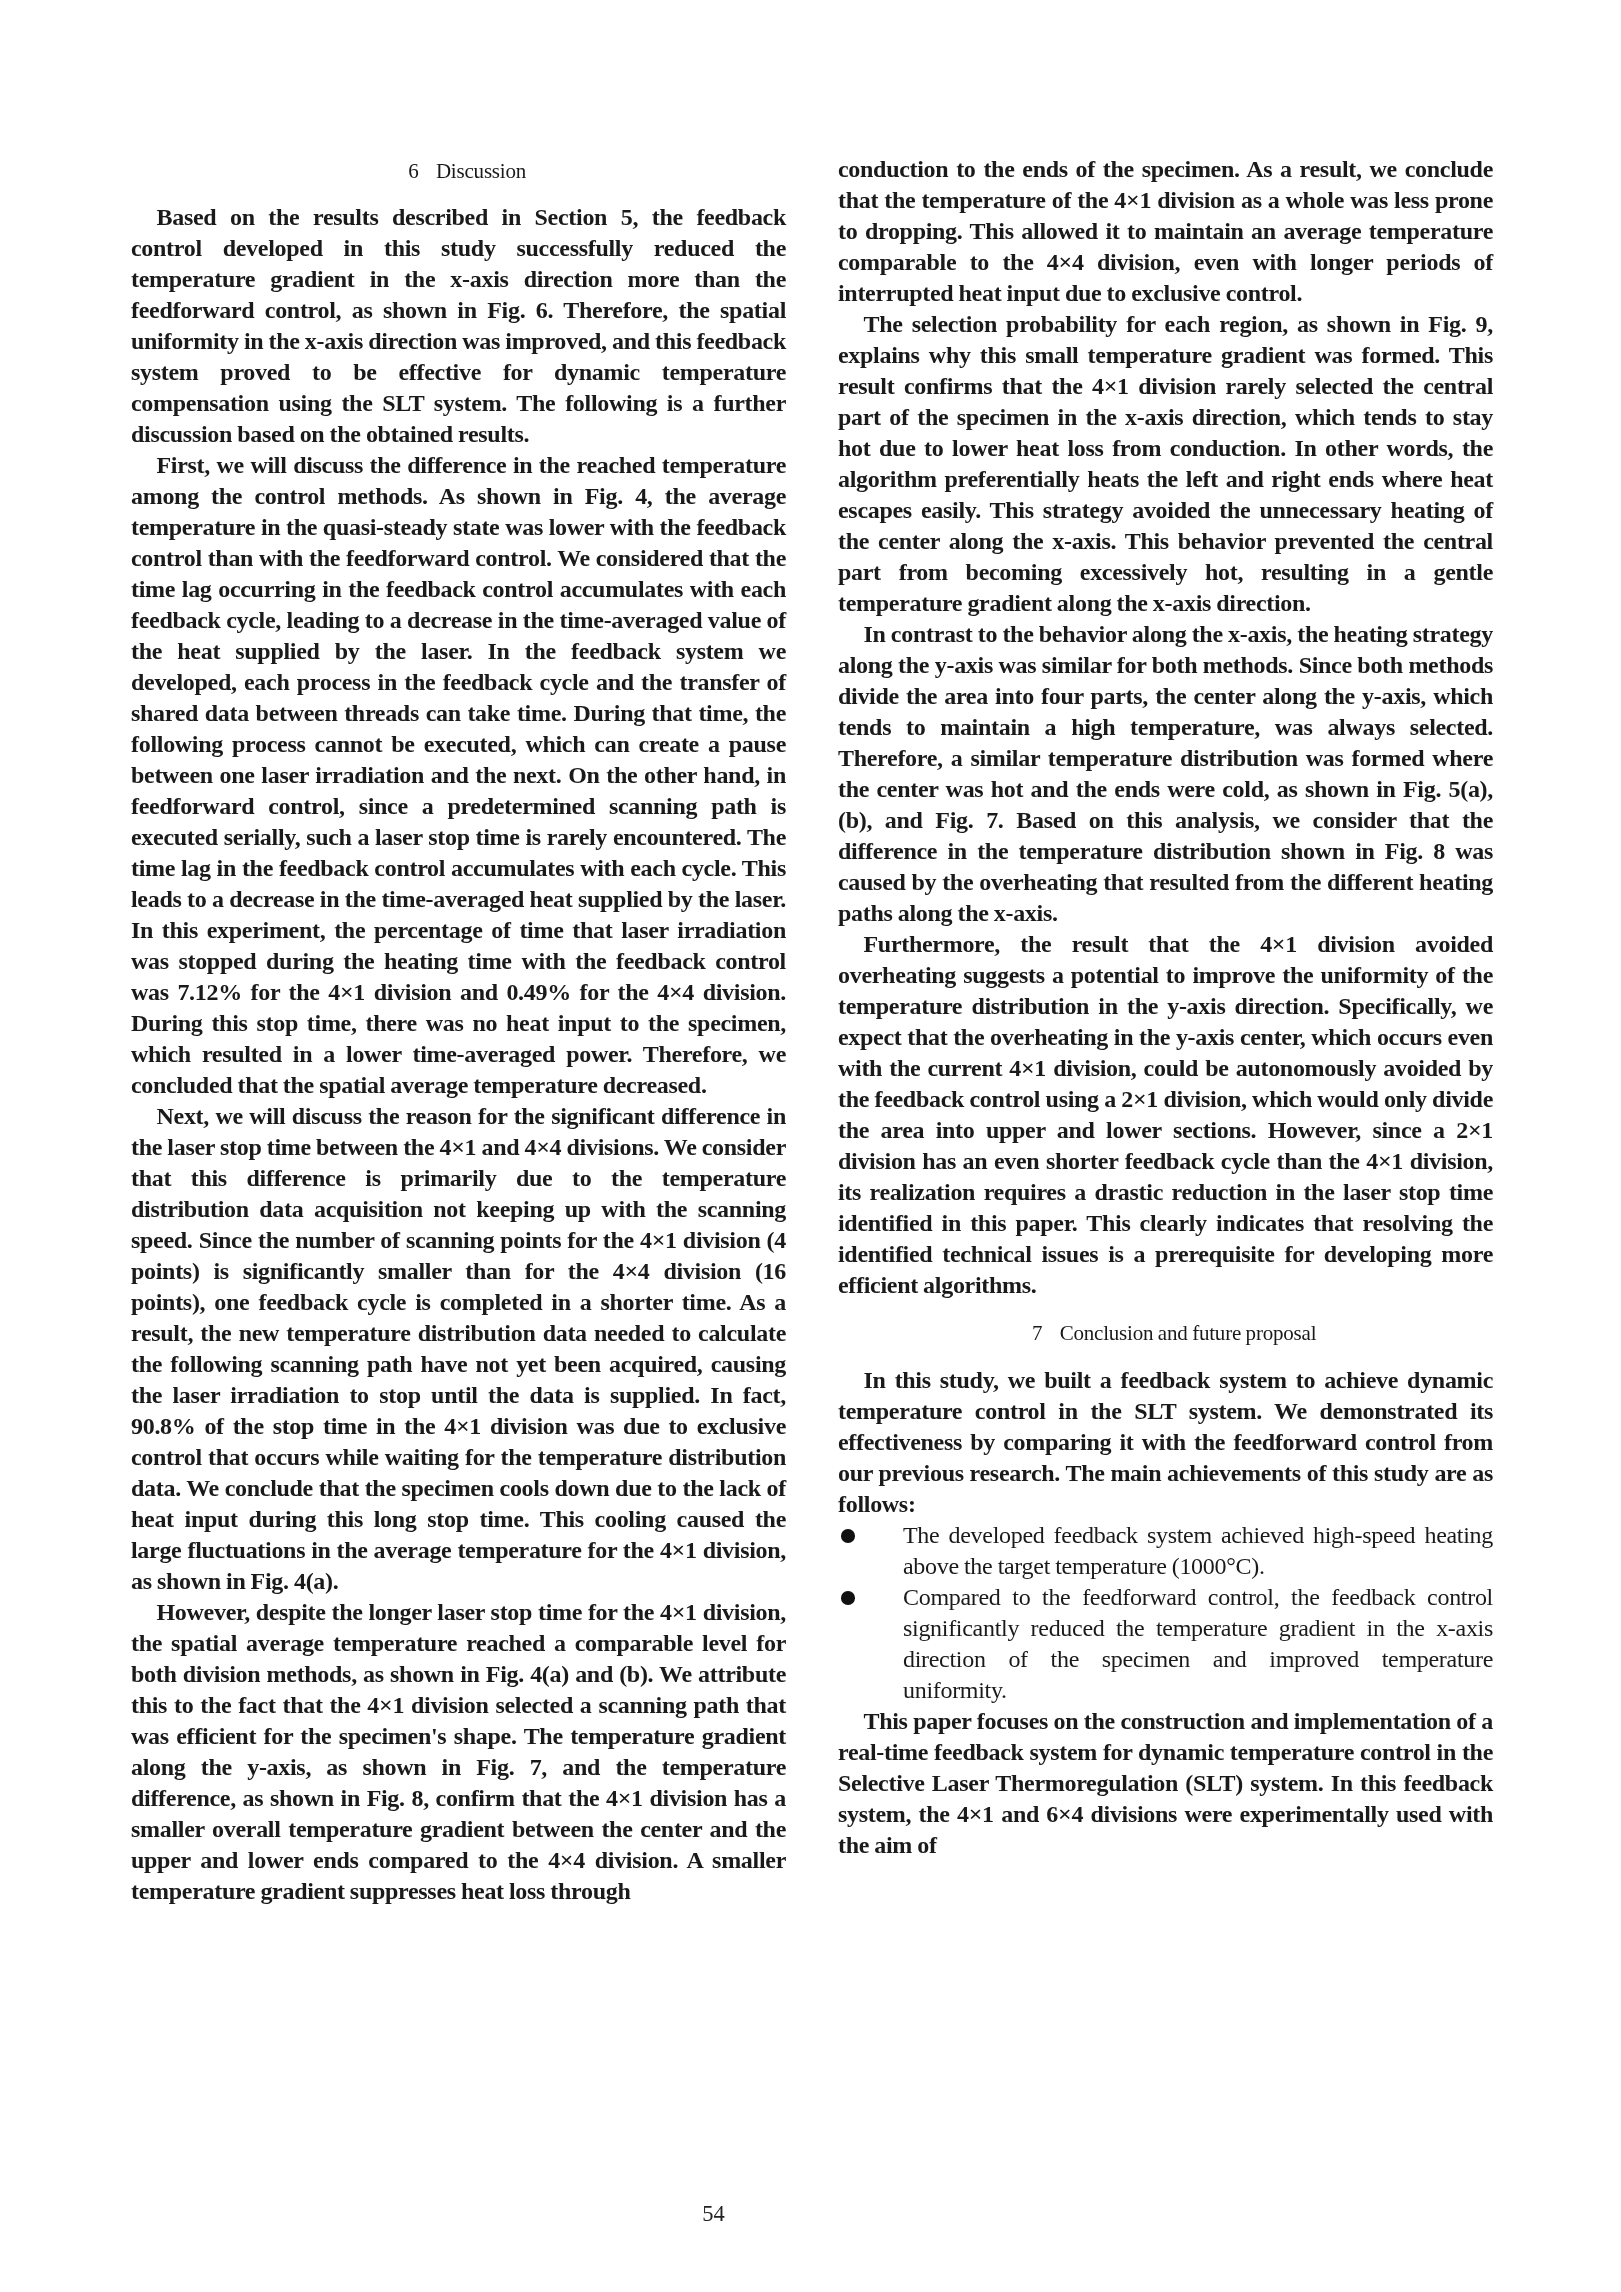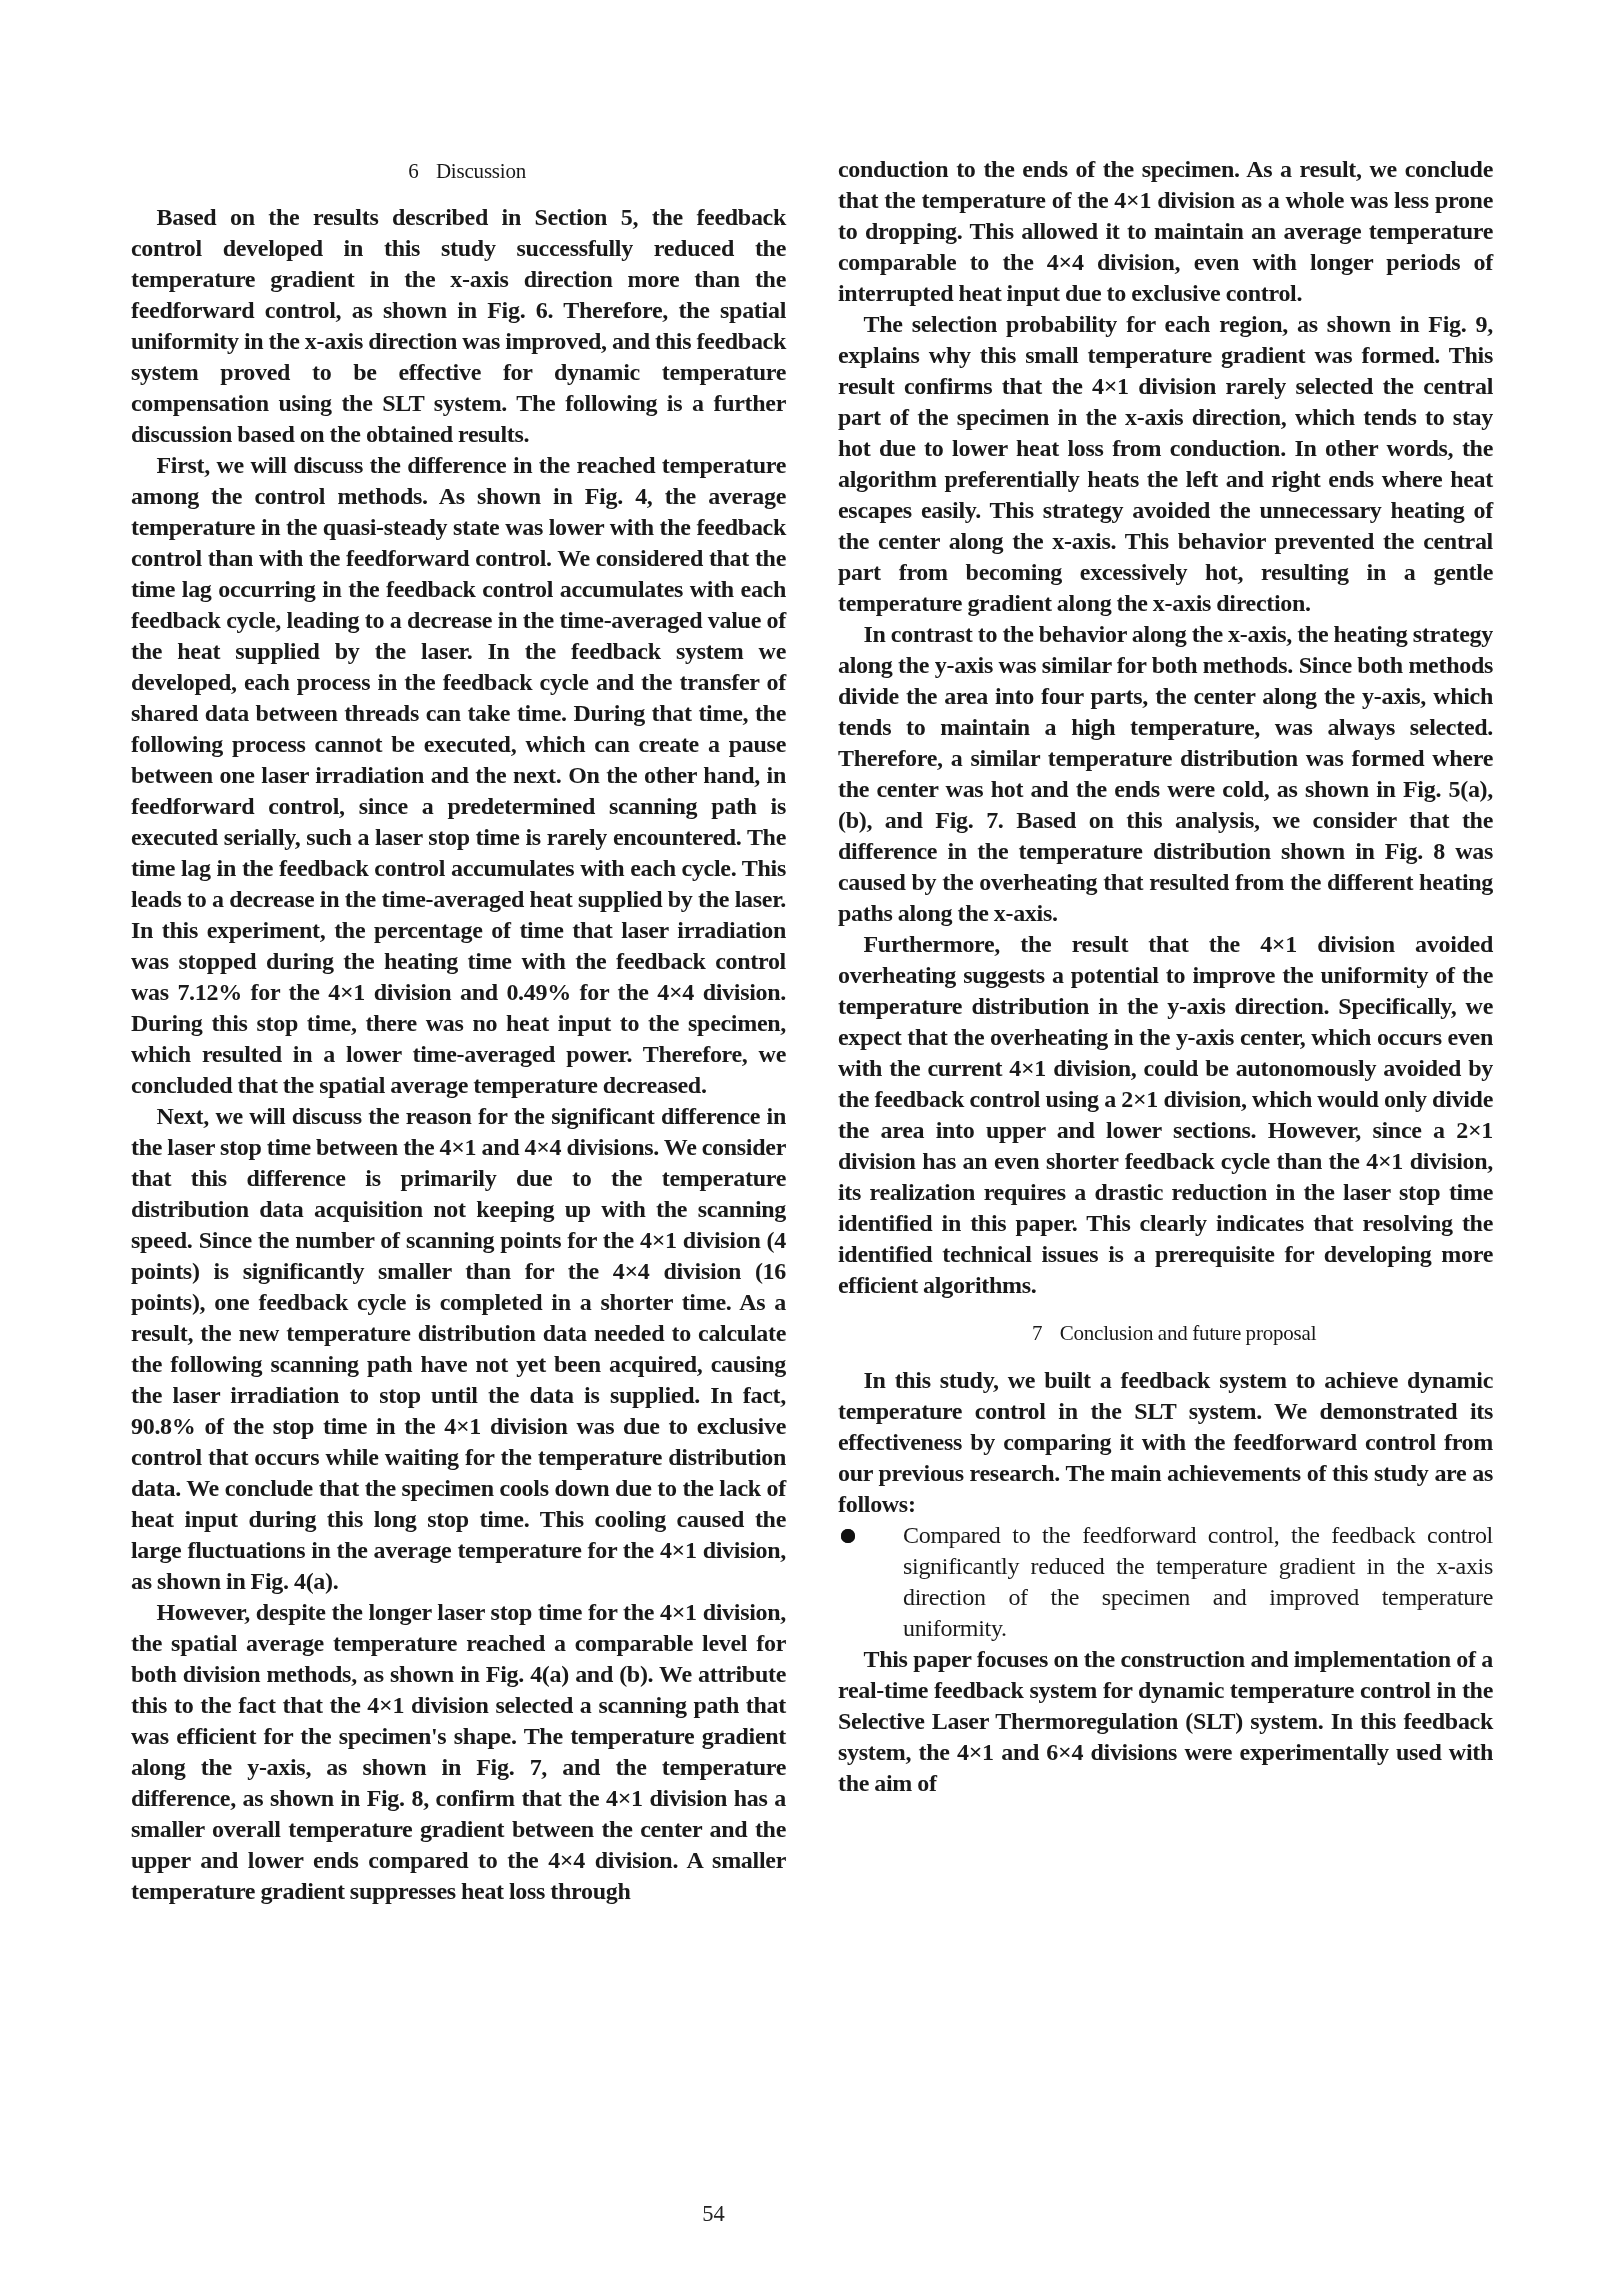--- a/index.html
+++ b/index.html
@@ -93,20 +93,20 @@
 <div class="column col-right">
   <p class="para cont">conduction to the ends of the specimen. As a result, we conclude that the temperature of the 4×1 division as a whole was less prone to dropping. This allowed it to maintain an average temperature comparable to the 4×4 division, even with longer periods of interrupted heat input due to exclusive control.</p>
   <p class="para">The selection probability for each region, as shown in Fig. 9, explains why this small temperature gradient was formed. This result confirms that the 4×1 division rarely selected the central part of the specimen in the x-axis direction, which tends to stay hot due to lower heat loss from conduction. In other words, the algorithm preferentially heats the left and right ends where heat escapes easily. This strategy avoided the unnecessary heating of the center along the x-axis. This behavior prevented the central part from becoming excessively hot, resulting in a gentle temperature gradient along the x-axis direction.</p>
   <p class="para">In contrast to the behavior along the x-axis, the heating strategy along the y-axis was similar for both methods. Since both methods divide the area into four parts, the center along the y-axis, which tends to maintain a high temperature, was always selected. Therefore, a similar temperature distribution was formed where the center was hot and the ends were cold, as shown in Fig. 5(a), (b), and Fig. 7. Based on this analysis, we consider that the difference in the temperature distribution shown in Fig. 8 was caused by the overheating that resulted from the different heating paths along the x-axis.</p>
   <p class="para">Furthermore, the result that the 4×1 division avoided overheating suggests a potential to improve the uniformity of the temperature distribution in the y-axis direction. Specifically, we expect that the overheating in the y-axis center, which occurs even with the current 4×1 division, could be autonomously avoided by the feedback control using a 2×1 division, which would only divide the area into upper and lower sections. However, since a 2×1 division has an even shorter feedback cycle than the 4×1 division, its realization requires a drastic reduction in the laser stop time identified in this paper. This clearly indicates that resolving the identified technical issues is a prerequisite for developing more efficient algorithms.</p>
 
   <h2 class="section-heading"><span class="num">7</span><span>Conclusion and future proposal</span></h2>
 
   <p class="para">In this study, we built a feedback system to achieve dynamic temperature control in the SLT system. We demonstrated its effectiveness by comparing it with the feedforward control from our previous research. The main achievements of this study are as follows:</p>
   <ul class="bullets">
-    <li><span class="bullet"></span></li>
+    <li><span class="bullet"></span><span>The developed feedback system achieved high-speed heating above the target temperature (1000°C).</span></li>
     <li><span class="bullet"></span><span>Compared to the feedforward control, the feedback control significantly reduced the temperature gradient in the x-axis direction of the specimen and improved temperature uniformity.</span></li>
   </ul>
   <p class="para">This paper focuses on the construction and implementation of a real-time feedback system for dynamic temperature control in the Selective Laser Thermoregulation (SLT) system. In this feedback system, the 4×1 and 6×4 divisions were experimentally used with the aim of</p>
 </div>
 
 <div class="page-number">54</div>
 
 
 </body></html>

